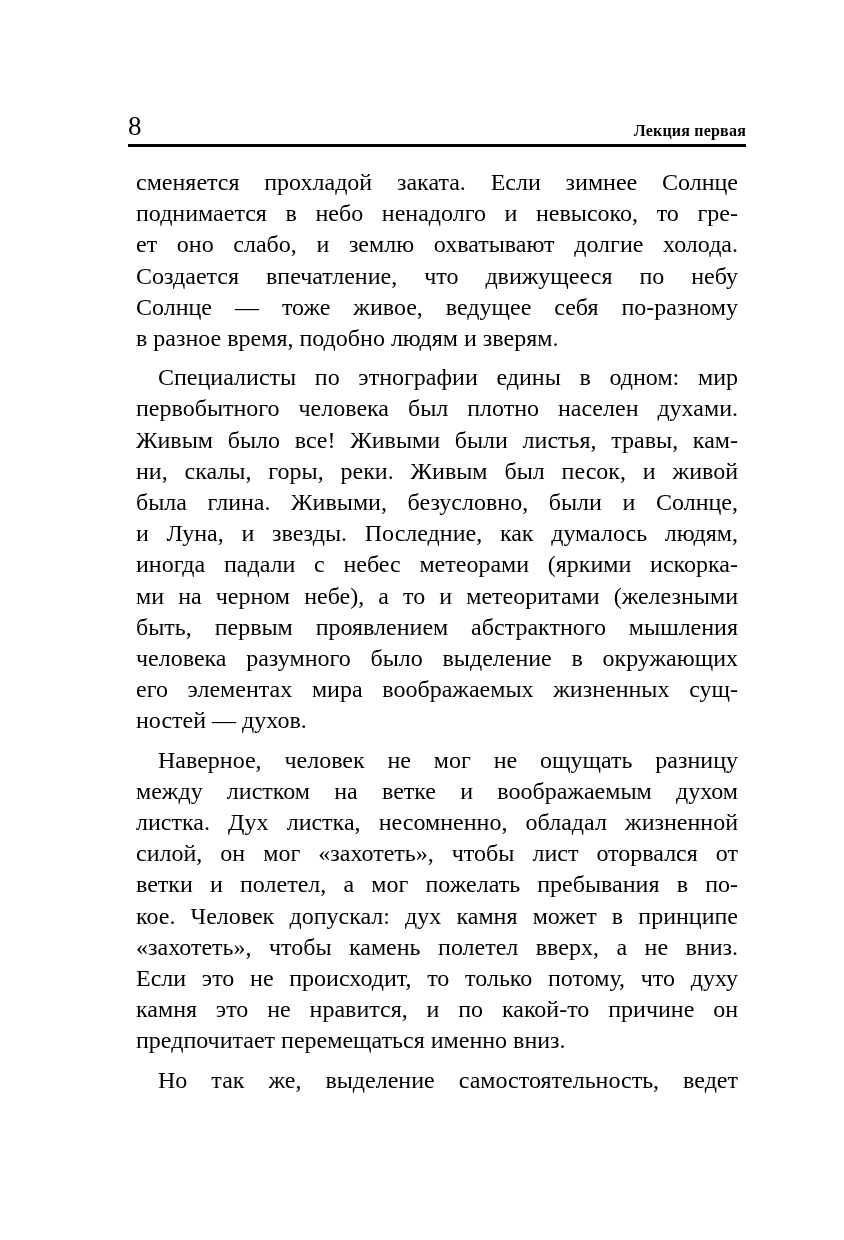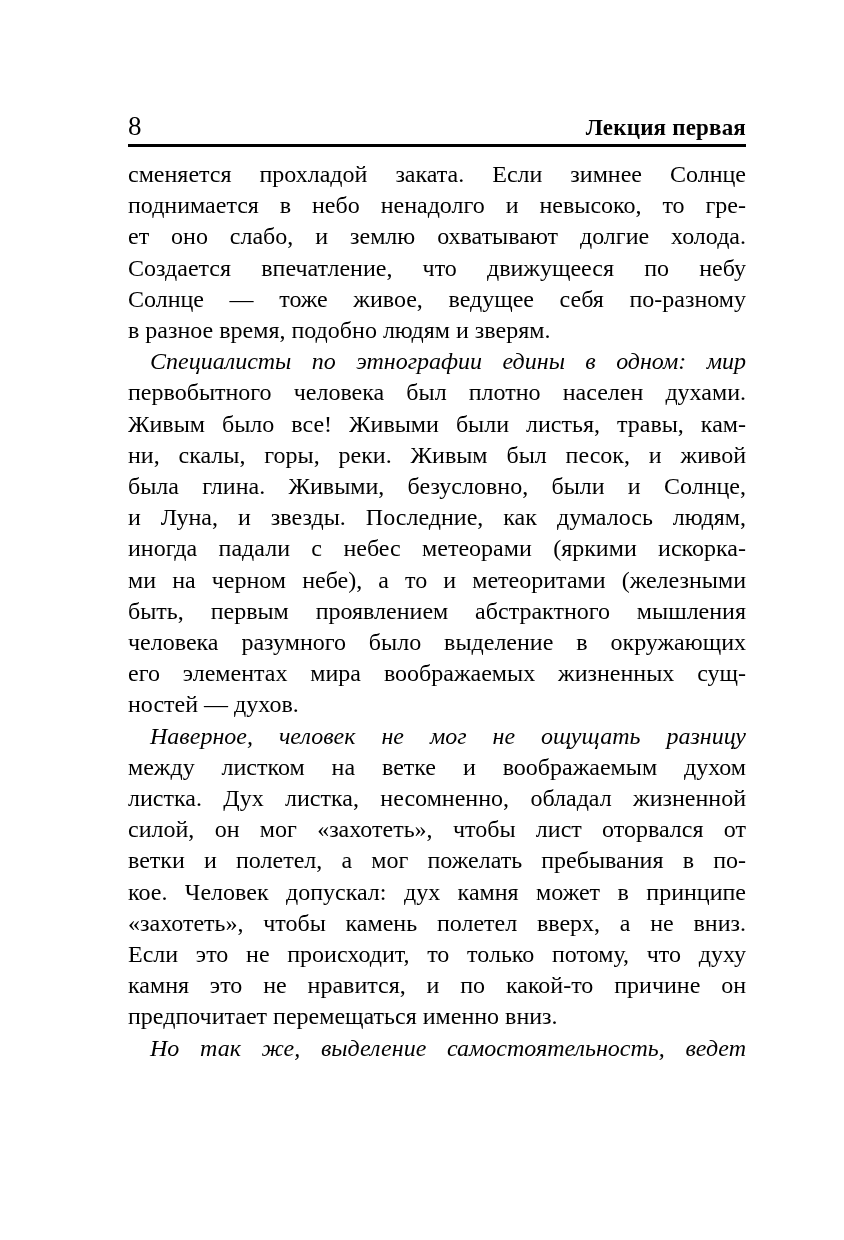--- a/index.html
+++ b/index.html
@@ -29,48 +29,47 @@
     position: absolute;
     left: 0;
     bottom: 4px;
     font-size: 27px;
     line-height: 1;
   }
   .header-title {
     position: absolute;
     right: 0;
     bottom: 5px;
-    font-size: 23px;
+    font-size: 16px;
     font-weight: bold;
     line-height: 1;
     letter-spacing: 0.2px;
   }
   .text-block {
     position: absolute;
     left: 128px;
     top: 159px;
     width: 618px;
     font-size: 24px;
     line-height: 31.2px;
   }
   .paragraph {
-    margin: 0;
+    margin: 8px;
   }
   .line {
     text-align: justify;
     text-align-last: justify;
     white-space: normal;
   }
   .line-left {
     text-align: center;
     text-align-last: left;
   }
   .first-indent {
     text-indent: 22px;
-    font-style: italic;
   }
 </style>
 </head>
 <body>
 
 <div class="page">
   <div class="running-head">
     <span class="page-number">8</span>
     <span class="header-title">Лекция первая</span>
   </div>

